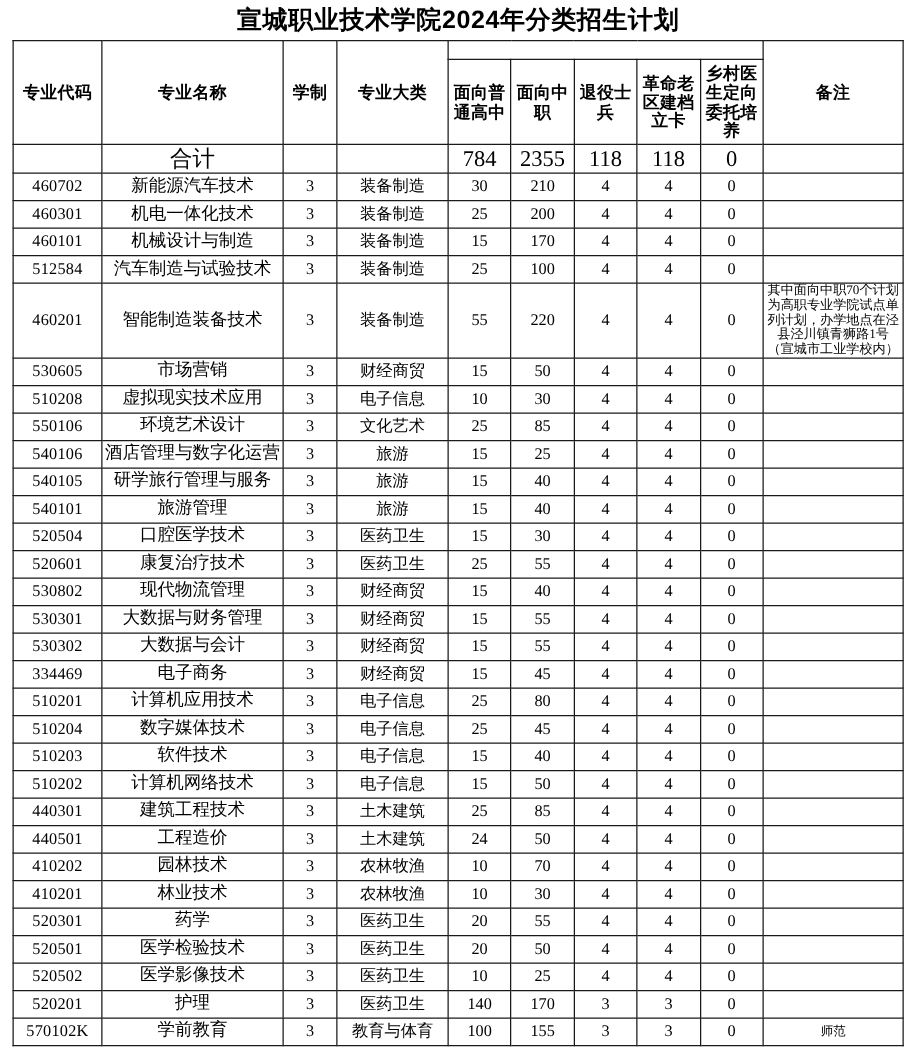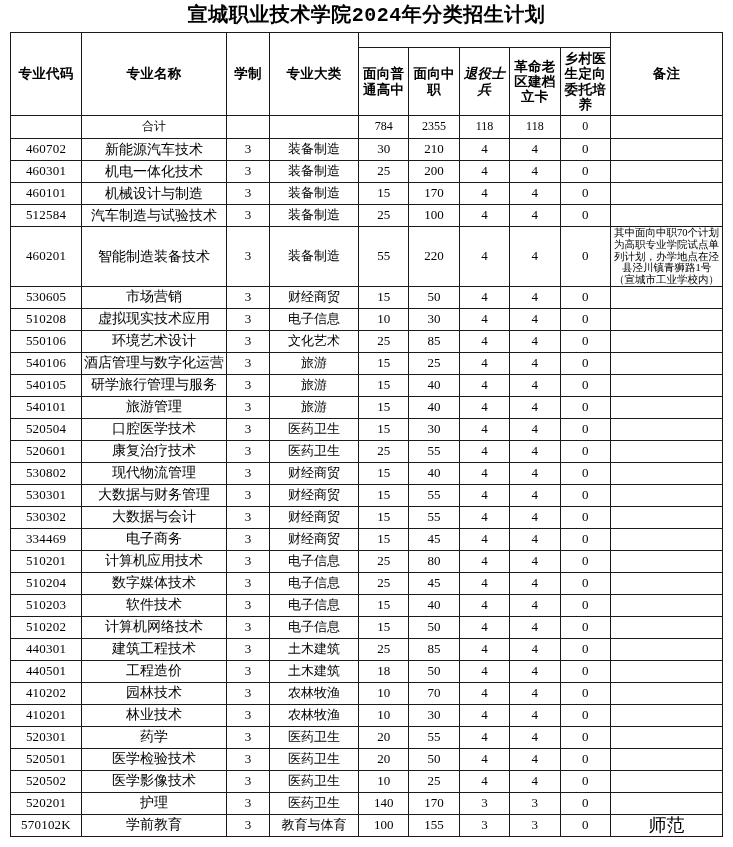--- a/index.html
+++ b/index.html
@@ -21,21 +21,21 @@
     box-sizing: border-box;
   }
   #doc-title {
     text-align: center;
     font-size: 20px;
     font-weight: bold;
     letter-spacing: 0.5px;
     line-height: 28px;
     padding-top: 2px;
     padding-bottom: 2px;
-    font-family: Liberation Mono, monospace;
+    font-family: Liberation Sans, sans-serif;
   }
   table.plan {
     border-collapse: collapse;
     table-layout: fixed;
     width: 713px;
     margin: 0 auto;
     font-size: 12px;
   }
   table.plan td, table.plan th {
     border: 1px solid #1a1a1a;
@@ -50,45 +50,45 @@
     font-size: 13.5px;
     font-weight: bold;
     letter-spacing: 0.3px;
   }
   th.h-code { width: 66px; }
   th.h-name { width: 140px; }
   th.h-len  { width: 38px; }
   th.h-cat  { width: 84px; }
   th.h-n1   { width: 50px; }
   th.h-n2   { width: 58px; }
-  th.h-n3   { width: 52px; font-style: italic; }
+  th.h-n3   { width: 52px; }
   th.h-n4   { width: 58px; }
   th.h-n5   { width: 60px; }
   th.h-rem  { width: 107px; }
 
   .spacer-row th { height: 14px; padding: 0; margin-left: 48px; }
   .vhead { height: 68px; }
   .narrowtext { word-break: break-all; }
 
   tbody td { font-size: 13px; height: 21px; }
-  tbody tr.total-row td { font-weight: normal; font-size: 12px; height: 22px; }
+  tbody tr.total-row td { font-weight: normal; font-size: 18px; height: 22px; }
   td.code { font-size: 13px; letter-spacing: 0.2px; }
   td.name { font-size: 14px; }
   td.len  { font-size: 13px; }
   td.cat  { font-size: 13px; }
   td.num  { font-size: 13px; }
   td.remark {
     font-size: 10.5px;
     line-height: 1.22;
     text-align: center;
     padding: 2px 3px;
     word-break: break-all;
     font-family: Liberation Serif, serif;
   }
-  td.remark-short { font-size: 18px; }
+  td.remark-short { font-size: 10px; }
   td.blank { }
 </style>
 </head>
 <body>
 
 <div id="page">
 
   <div id="doc-title">宣城职业技术学院2024年分类招生计划</div>
 
   <table class="plan">
@@ -384,21 +384,21 @@
           <td class="num">4</td>
           <td class="num">4</td>
           <td class="num">0</td>
           <td class="remark remark-short"></td>
         </tr>
         <tr>
           <td class="code">440501</td>
           <td class="name">工程造价</td>
           <td class="len">3</td>
           <td class="cat">土木建筑</td>
-          <td class="num">18</td>
+          <td class="num">24</td>
           <td class="num">50</td>
           <td class="num">4</td>
           <td class="num">4</td>
           <td class="num">0</td>
           <td class="remark remark-short"></td>
         </tr>
         <tr>
           <td class="code">410202</td>
           <td class="name">园林技术</td>
           <td class="len">3</td>

